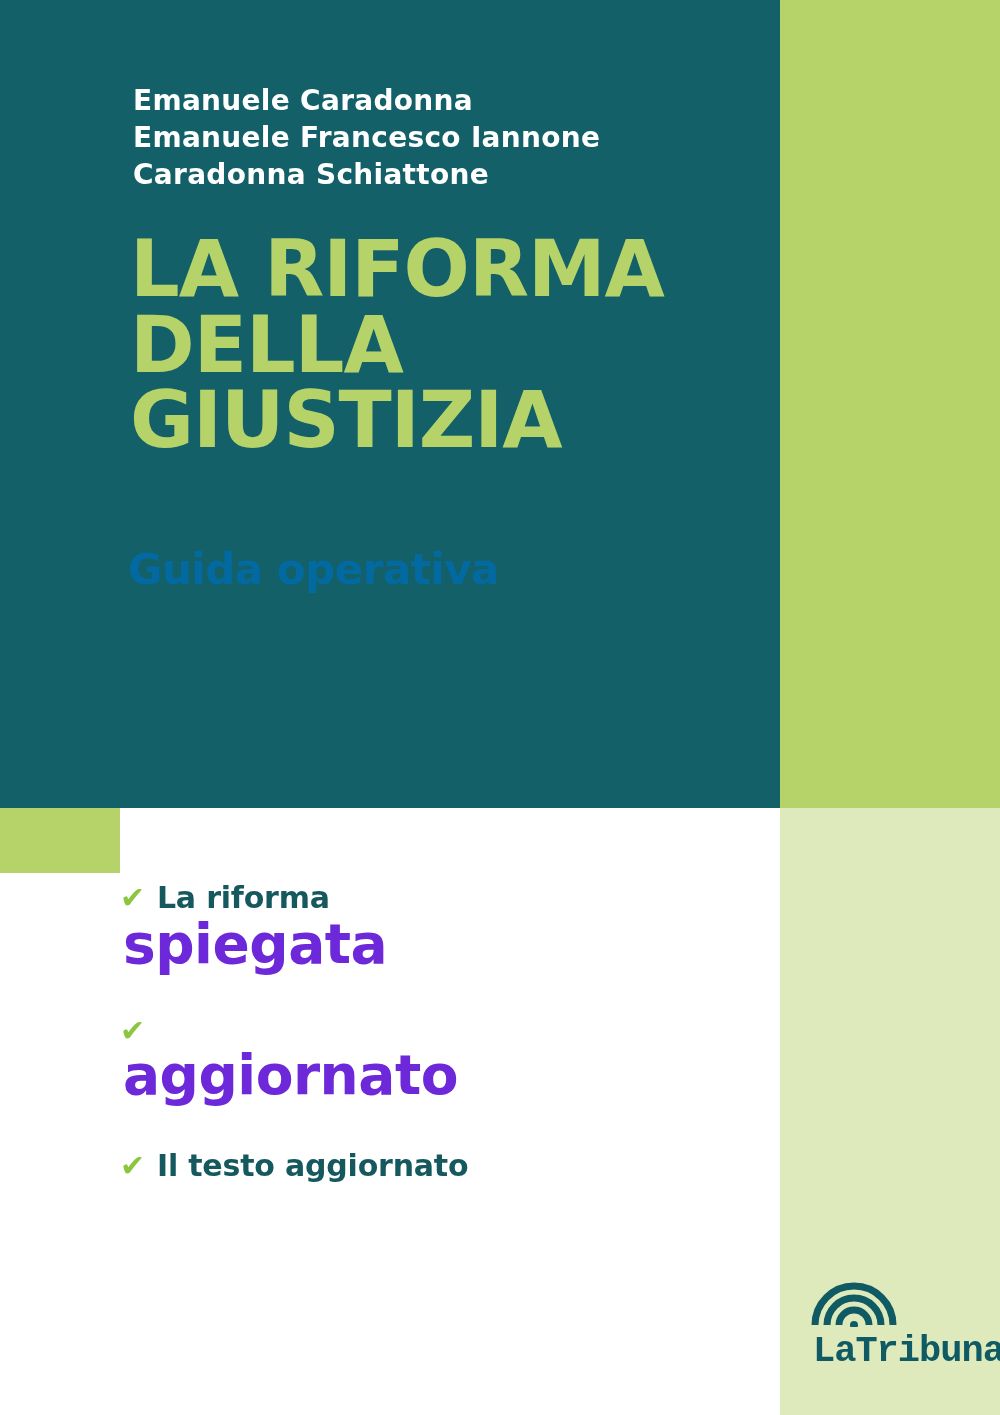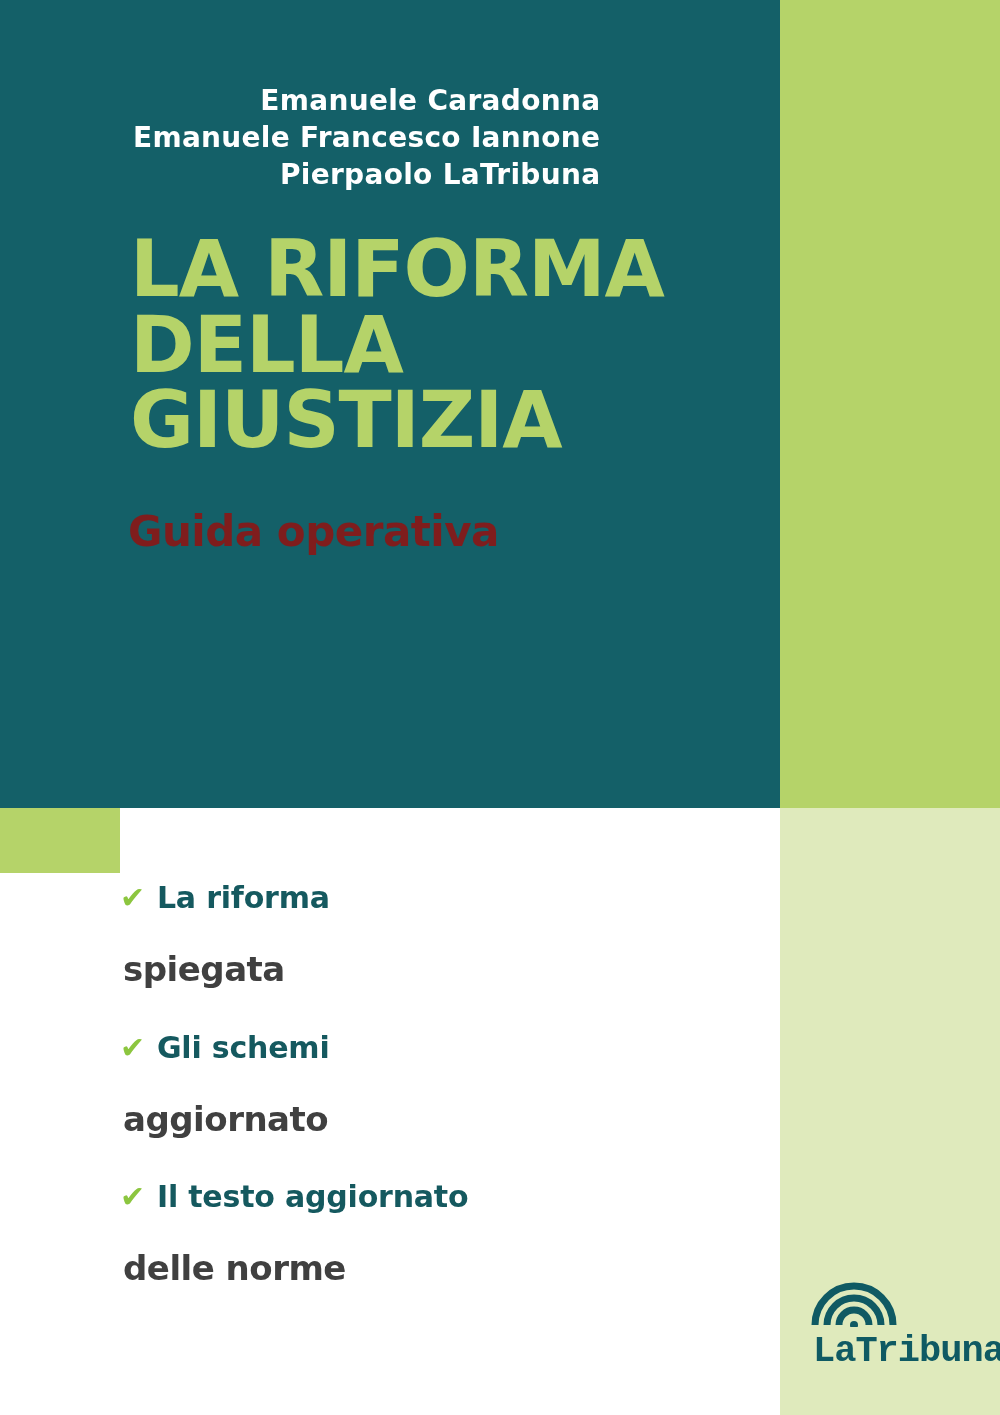--- a/index.html
+++ b/index.html
@@ -87,21 +87,20 @@
   .authors {
     position: absolute;
     left: 133px;
     top: 82px;
     color: #ffffff;
     font-family: "DejaVu Sans", sans-serif;
     font-weight: bold;
     font-size: 28px;
     line-height: 1.33;
     letter-spacing: 0.3px;
-    text-align: right;
   }
 
   
   .title {
     position: absolute;
     left: 130px;
     top: 232px;
     width: 640px;
     color: #b5d369;
     font-family: "DejaVu Sans", sans-serif;
@@ -110,23 +109,23 @@
     line-height: 0.97;
     letter-spacing: -1px;
     text-transform: uppercase;
   }
   .title-line { display: block; }
 
   
   .subtitle {
     position: absolute;
     left: 128px;
-    top: 500px;
+    top: 538px;
     width: 660px;
-    color: #7f1d1d;
+    color: #0369a1;
     font-family: "DejaVu Sans", sans-serif;
     font-weight: bold;
     font-size: 42px;
     line-height: 1.5;
     letter-spacing: -0.5px;
   }
   .subtitle-line { display: block; }
 
   
   .bullets {
@@ -148,28 +147,27 @@
     letter-spacing: -0.2px;
   }
   .check {
     color: #8cc63f;
     font-size: 30px;
     font-weight: bold;
     margin-right: 12px;
     line-height: 1;
   }
   .bullet-strong {
-    color: #404040;
-    font-family: "DejaVu Sans", sans-serif;
-    font-weight: bold;
-    font-size: 34px;
+    color: #6d28d9;
+    font-family: "DejaVu Sans", sans-serif;
+    font-weight: bold;
+    font-size: 55px;
     letter-spacing: -0.5px;
     line-height: 1.08;
     padding-left: 3px;
-    margin-top: 36px;
   }
 
   
   .logo {
     position: absolute;
     left: 795px;
     top: 1275px;
     width: 190px;
     height: 110px;
   }
@@ -203,21 +201,21 @@
   <div class="green-right-block"></div>
   <div class="white-body"></div>
 
   <div class="spine">
     <div class="spine-text"><span class="spine-dossier">Dossier</span></div>
   </div>
 
   <div class="authors">
     <div>Emanuele Caradonna</div>
     <div>Emanuele Francesco Iannone</div>
-    <div>Pierpaolo LaTribuna</div>
+    <div>Caradonna Schiattone</div>
   </div>
 
   <div class="title">
     <span class="title-line">LA RIFORMA</span>
     <span class="title-line">DELLA GIUSTIZIA</span>
   </div>
 
   <div class="subtitle">
     <span class="subtitle-line">Guida operativa</span>
   </div>
@@ -228,31 +226,29 @@
       <div class="bullet-top">
         <span class="check">✔</span>
         <span>La riforma</span>
       </div>
       <div class="bullet-strong">spiegata</div>
     </div>
 
     <div class="bullet-group">
       <div class="bullet-top">
         <span class="check">✔</span>
-        <span>Gli schemi</span>
       </div>
       <div class="bullet-strong">aggiornato</div>
     </div>
 
     <div class="bullet-group">
       <div class="bullet-top">
         <span class="check">✔</span>
         <span>Il testo aggiornato</span>
       </div>
-      <div class="bullet-strong">delle norme</div>
     </div>
 
   </div>
 
   <div class="logo">
     <svg class="logo-mark" viewBox="0 0 86 52">
       <g fill="none" stroke="#0f5a63">
         <path d="M4 50 A39 39 0 0 1 82 50" stroke-width="7"></path>
         <path d="M16 50 A27 27 0 0 1 70 50" stroke-width="7"></path>
         <path d="M28 50 A15 15 0 0 1 58 50" stroke-width="7"></path>

